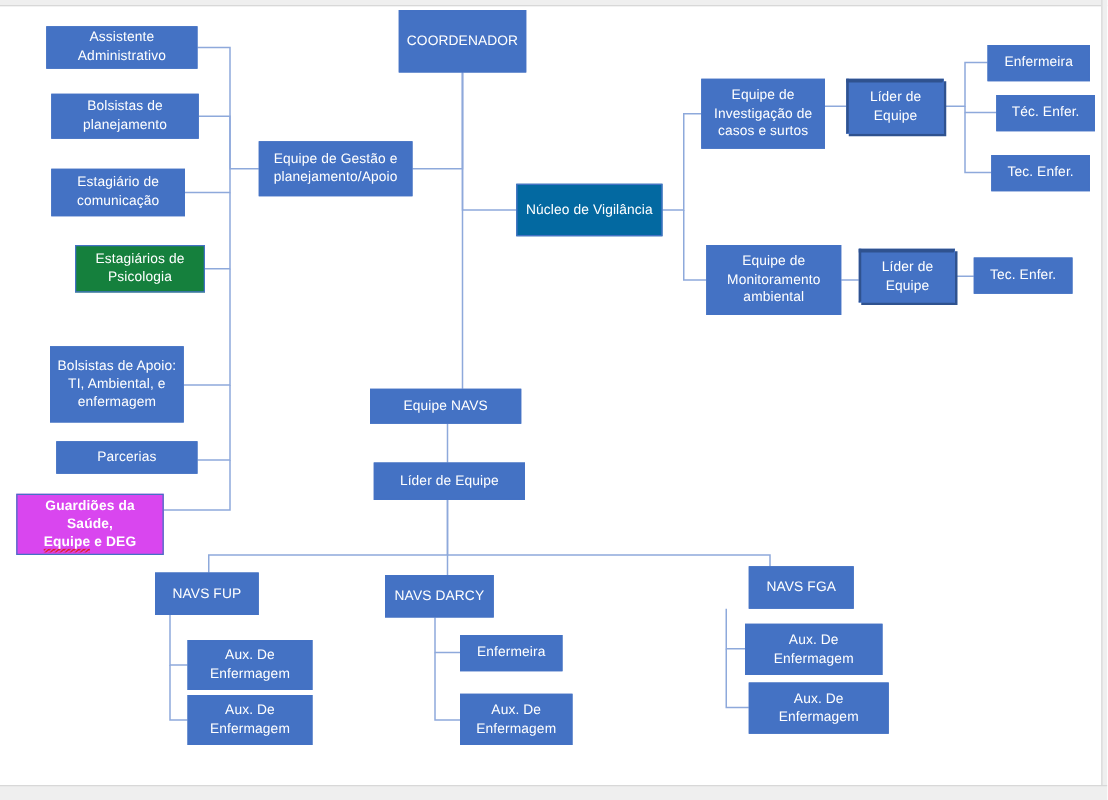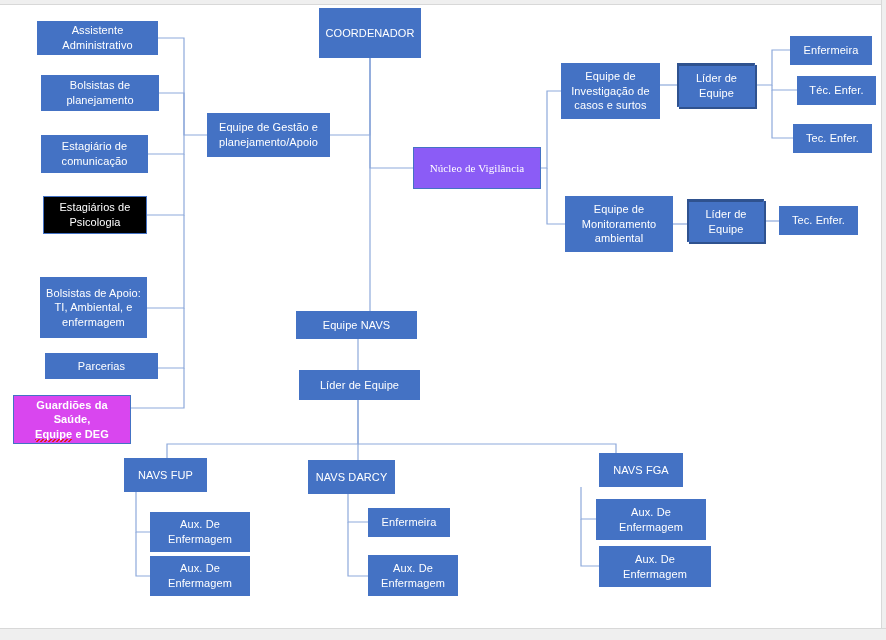--- a/index.html
+++ b/index.html
@@ -128,36 +128,36 @@
       </div>
       <div class="node" style="left: 37px; top: 21px; width: 121px; height: 34px; background: rgb(68, 114, 196); color: rgb(255, 255, 255); justify-content: center;">
         <span class="label">Assistente<br>Administrativo</span>
       </div>
       <div class="node" style="left: 41px; top: 75px; width: 118px; height: 36px; background: rgb(68, 114, 196); color: rgb(255, 255, 255);">
         <span class="label">Bolsistas de<br>planejamento</span>
       </div>
       <div class="node" style="left: 41px; top: 135px; width: 107px; height: 38px; background: rgb(68, 114, 196); color: rgb(255, 255, 255);">
         <span class="label">Estagiário de<br>comunicação</span>
       </div>
-      <div class="node" style="left: 43px; top: 196px; width: 104px; height: 38px; background: #000000; color: rgb(255, 255, 255);">
+      <div class="node" style="left: 60px; top: 196px; width: 104px; height: 38px; background: #15803d; color: rgb(255, 255, 255);">
         <span class="label">Estagiários de<br>Psicologia</span>
       </div>
       <div class="node" style="left: 40px; top: 277px; width: 107px; height: 61px; background: rgb(68, 114, 196); color: rgb(255, 255, 255);">
         <span class="label">Bolsistas de Apoio:<br>TI, Ambiental, e<br>enfermagem</span>
       </div>
       <div class="node" style="left: 45px; top: 353px; width: 113px; height: 26px; background: rgb(68, 114, 196); color: rgb(255, 255, 255);">
         <span class="label">Parcerias</span>
       </div>
       <div class="node" style="left: 13px; top: 395px; width: 118px; height: 49px; background: #d946ef; color: rgb(255, 255, 255); font-weight: bold;">
         <span class="label">Guardiões da Saúde,<br><span class="spell-error">Equipe</span> e DEG</span>
       </div>
       <div class="node" style="left: 207px; top: 113px; width: 123px; height: 44px; background: rgb(68, 114, 196); color: rgb(255, 255, 255);">
         <span class="label">Equipe de Gestão e<br>planejamento/Apoio</span>
       </div>
-      <div class="node" style="left: 413px; top: 147px; width: 128px; height: 42px; background: #8b5cf6; color: rgb(255, 255, 255); font-family: Liberation Serif, serif;">
+      <div class="node" style="left: 413px; top: 147px; width: 117px; height: 42px; background: #0369a1; color: rgb(255, 255, 255);">
         <span class="label">Núcleo de Vigilância</span>
       </div>
       <div class="node" style="left: 561px; top: 63px; width: 99px; height: 56px; background: rgb(68, 114, 196); color: rgb(255, 255, 255);">
         <span class="label">Equipe de<br>Investigação de<br>casos e surtos</span>
       </div>
       <div class="node shadowed" style="left: 677px; top: 63px; width: 78px; height: 44px; background: rgb(68, 114, 196); color: rgb(255, 255, 255);">
         <span class="label">Líder de<br>Equipe</span>
       </div>
       <div class="node" style="left: 790px; top: 36px; width: 82px; height: 29px; background: rgb(68, 114, 196); color: rgb(255, 255, 255);">
         <span class="label">Enfermeira</span>

